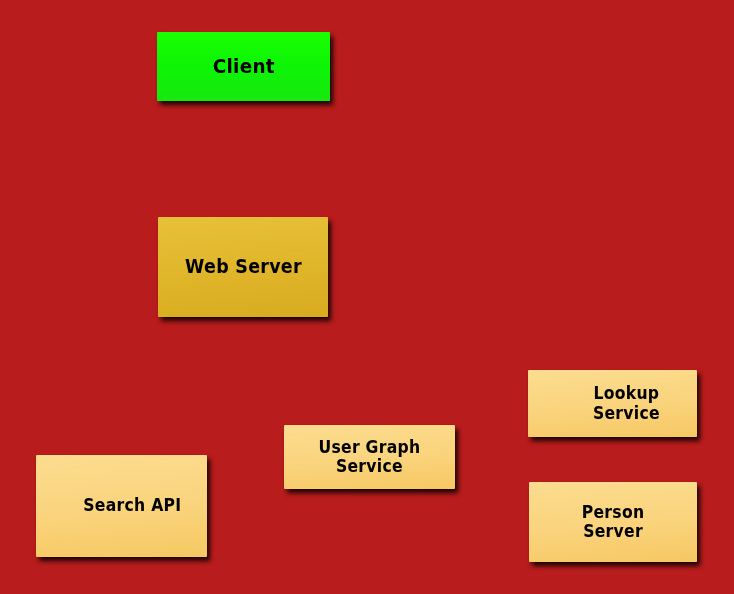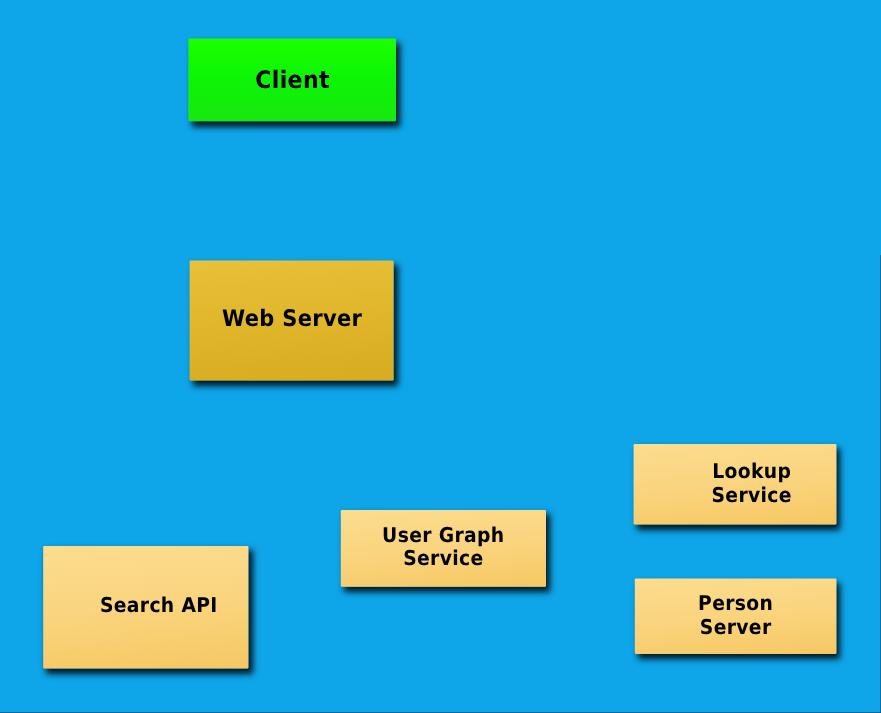--- a/index.html
+++ b/index.html
@@ -4,21 +4,21 @@
 <style>
   html, body {
     margin: 0;
     padding: 0;
     background: #000000;
   }
   #canvas {
     position: relative;
     width: 734px;
     height: 594px;
-    background: #0ea5e9;
+    background: #b91c1c;
     overflow: hidden;
     font-family: "DejaVu Sans", sans-serif;
   }
   .node {
     position: absolute;
     display: flex;
     align-items: center;
     justify-content: center;
     text-align: center;
     color: #000000;
@@ -72,21 +72,21 @@
   #node-user-graph-service {
     left: 284px;
     top: 425px;
     width: 171px;
     height: 64px;
   }
   #node-person-server {
     left: 529px;
     top: 482px;
     width: 168px;
-    height: 63px;
+    height: 80px;
   }
   #node-search-api {
     left: 36px;
     top: 455px;
     width: 171px;
     height: 102px;
     padding-left: 21px;
   }
 </style>
 </head>

